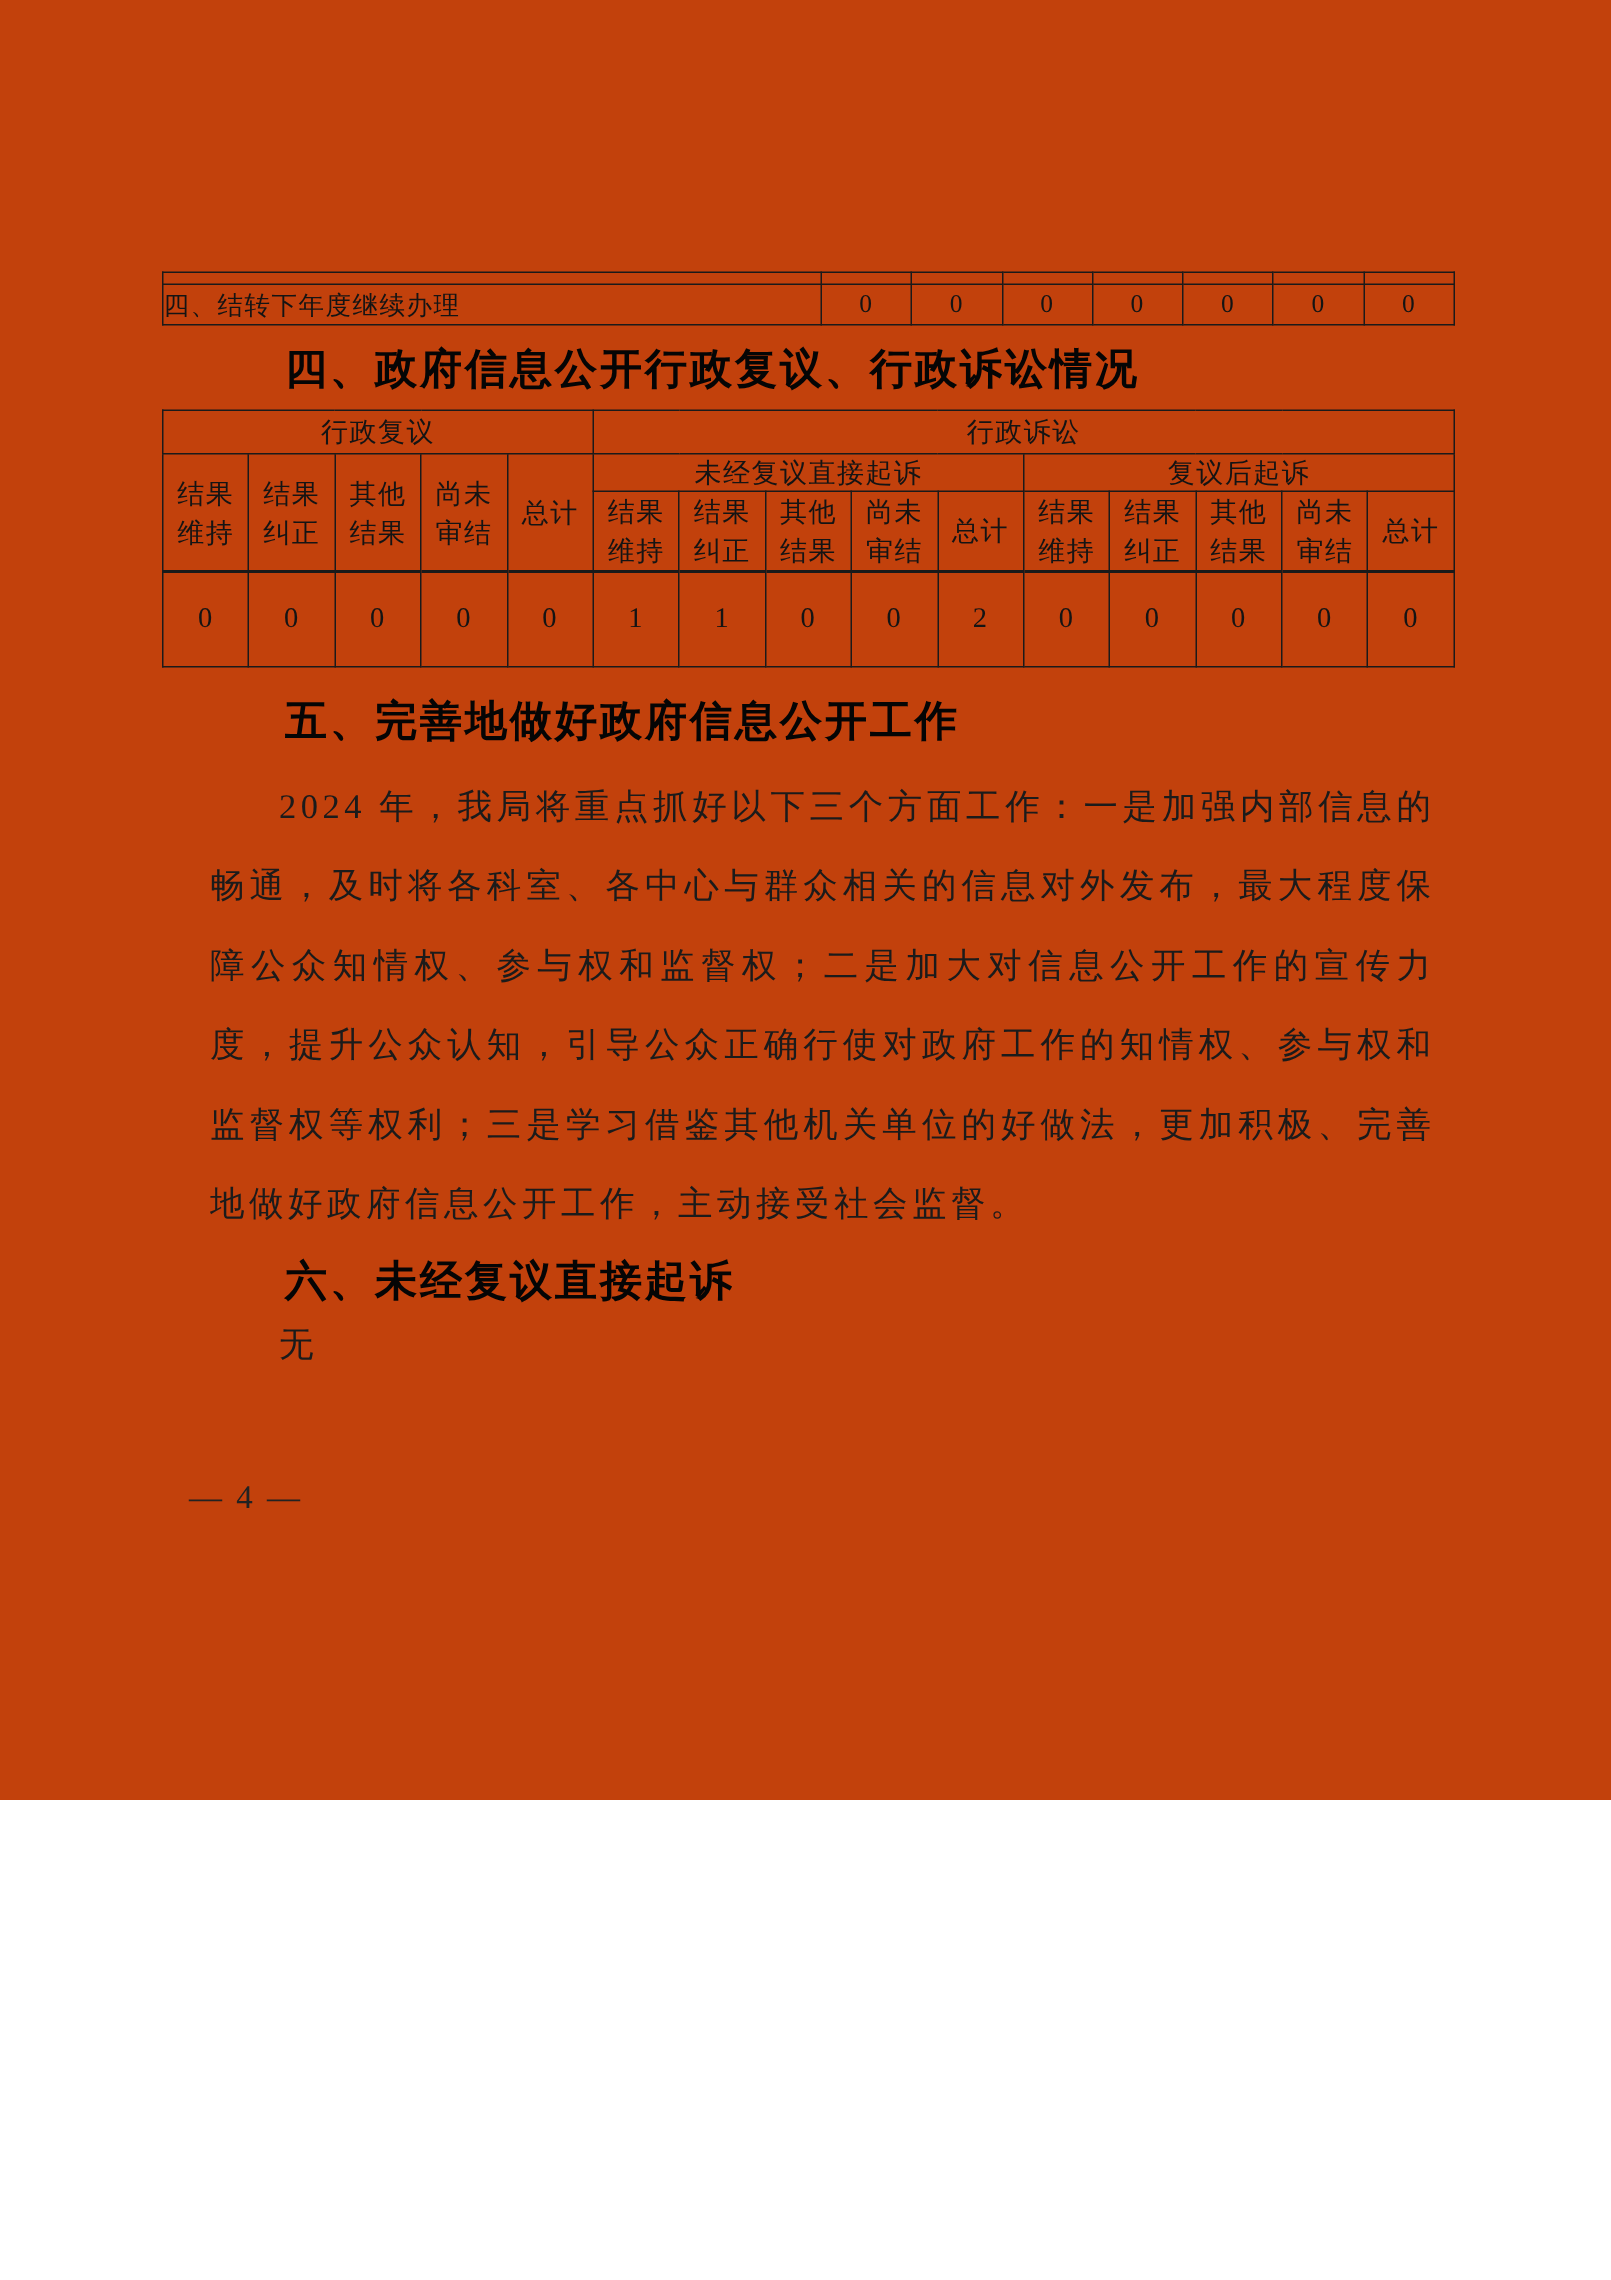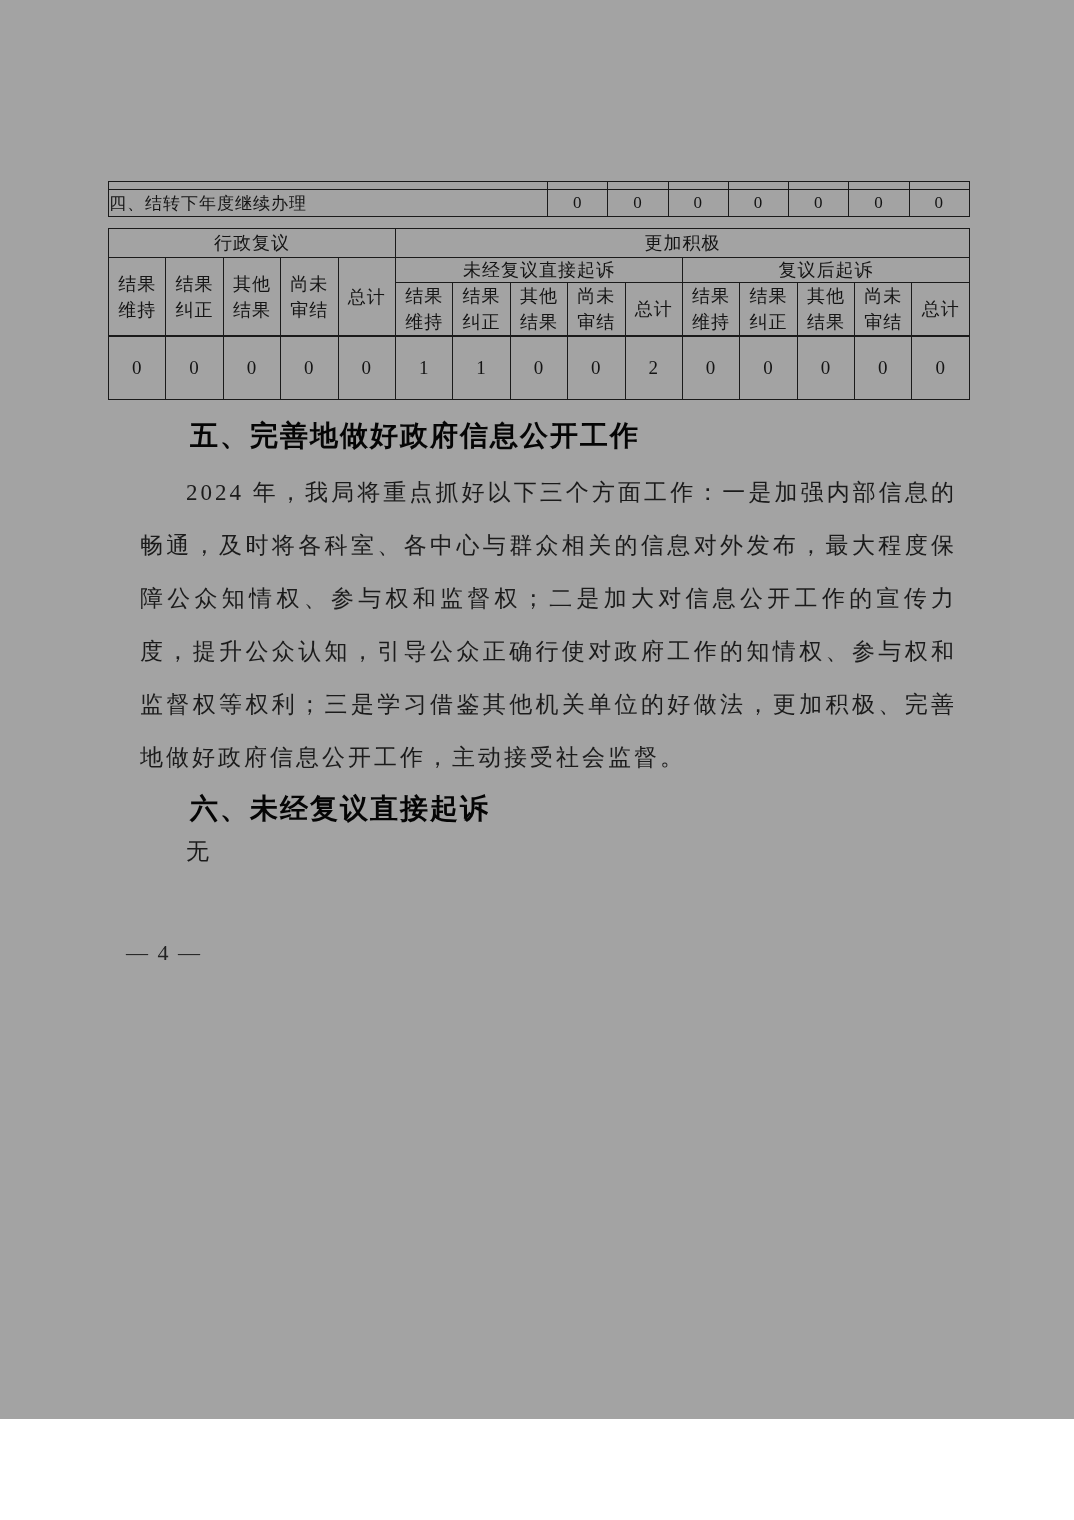--- a/index.html
+++ b/index.html
@@ -1,19 +1,19 @@
 <!DOCTYPE html>
 <html lang="zh"><head>
 <meta charset="utf-8">
 <style>
   html,body { margin:0; padding:0; background:#ffffff; }
   .page {
     position:relative;
-    width:1074px; height:1419px;
-    background:#a3a3a3;
+    width:1074px; height:1200px;
+    background:#c2410c;
     color:#141414;
     font-family:"Liberation Serif","DejaVu Serif",serif;
     overflow:hidden;
   }
 
   
   table.carryover {
     margin:181px 0 0 108px;
     width:862px;
     border-collapse:collapse;
@@ -119,20 +119,21 @@
         <td class="carry-val">0</td>
         <td class="carry-val">0</td>
         <td class="carry-val">0</td>
         <td class="carry-val">0</td>
         <td class="carry-val">0</td>
         <td class="carry-val">0</td>
       </tr>
     </tbody>
   </table>
 
+  <h2 class="sec-heading h4">四、政府信息公开行政复议、行政诉讼情况</h2>
 
   <table class="appeal">
     <colgroup>
       <col>
         <col>
         <col>
         <col>
         <col>
         <col>
         <col>
@@ -141,21 +142,21 @@
         <col>
         <col>
         <col>
         <col>
         <col>
         <col>
     </colgroup>
     <tbody>
       <tr class="group-row">
         <td colspan="5">行政复议</td>
-        <td colspan="10">更加积极</td>
+        <td colspan="10">行政诉讼</td>
       </tr>
       <tr class="sub-row">
         <td rowspan="2" class="hdr2 thick-bottom">结果
 维持</td>
         <td rowspan="2" class="hdr2 thick-bottom">结果
 纠正</td>
         <td rowspan="2" class="hdr2 thick-bottom">其他
 结果</td>
         <td rowspan="2" class="hdr2 thick-bottom">尚未
 审结</td>

